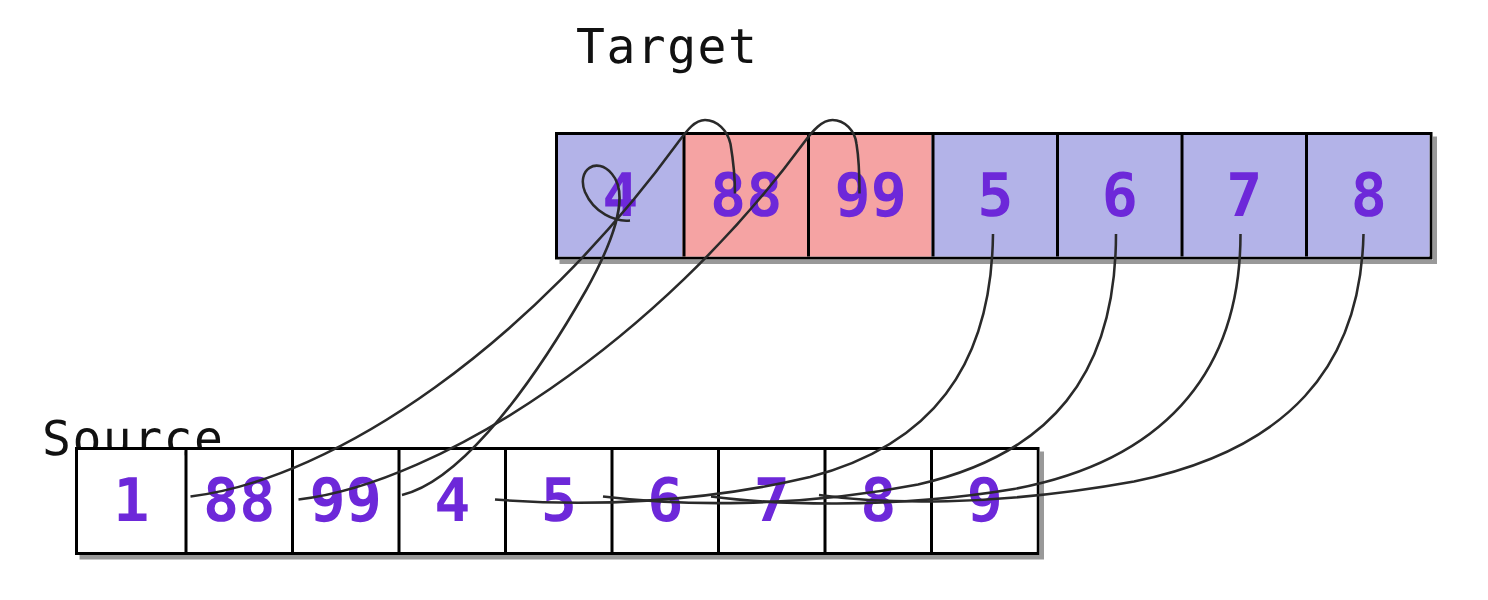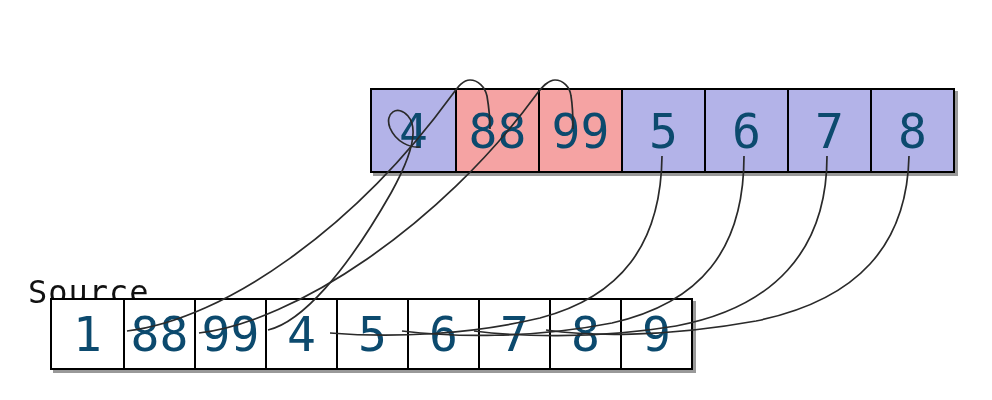--- a/index.html
+++ b/index.html
@@ -27,37 +27,39 @@
     box-sizing:border-box;
   }
   #target-row{left:370px;top:88px;height:85px;}
   #source-row{left:50px;top:298px;height:72px;}
   .cell{
     display:flex;
     align-items:center;
     justify-content:center;
     box-sizing:border-box;
     border-left:2px solid #000;
-    font-size:48px;
-    color:#0c4a6e;
+    font-size:40px;
+    color:#6d28d9;
     line-height:1;
+    font-weight:bold;
   }
   .cell:first-child{border-left:none;}
   #target-row .cell{width:83px;}
   #source-row .cell{width:71px;background:#ffffff;}
   #curves{
     position:absolute;left:0;top:0;
     pointer-events:none;
   }
 </style>
 </head>
 <body>
 
 <div id="canvas">
 
+  <div class="array-label" id="target-label">Target</div>
 
   <div class="array-label" id="source-label">Source</div>
 
   <div class="array-row" id="target-row">
       <div class="cell" style="background: rgb(179, 179, 232);">4</div>
       <div class="cell" style="background: rgb(245, 163, 163);">88</div>
       <div class="cell" style="background: rgb(245, 163, 163);">99</div>
       <div class="cell" style="background: rgb(179, 179, 232);">5</div>
       <div class="cell" style="background: rgb(179, 179, 232);">6</div>
       <div class="cell" style="background: rgb(179, 179, 232);">7</div>

